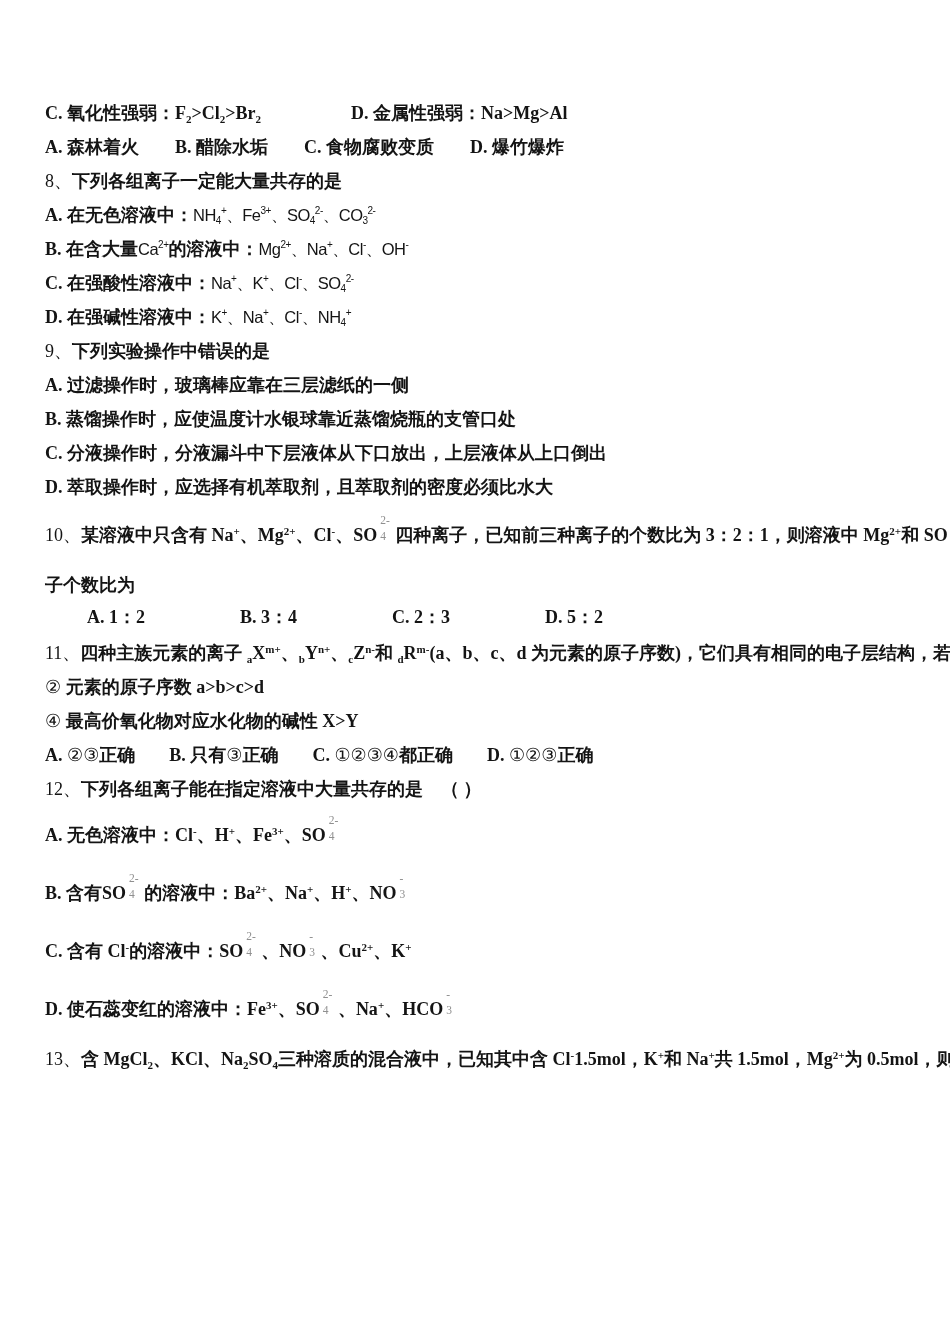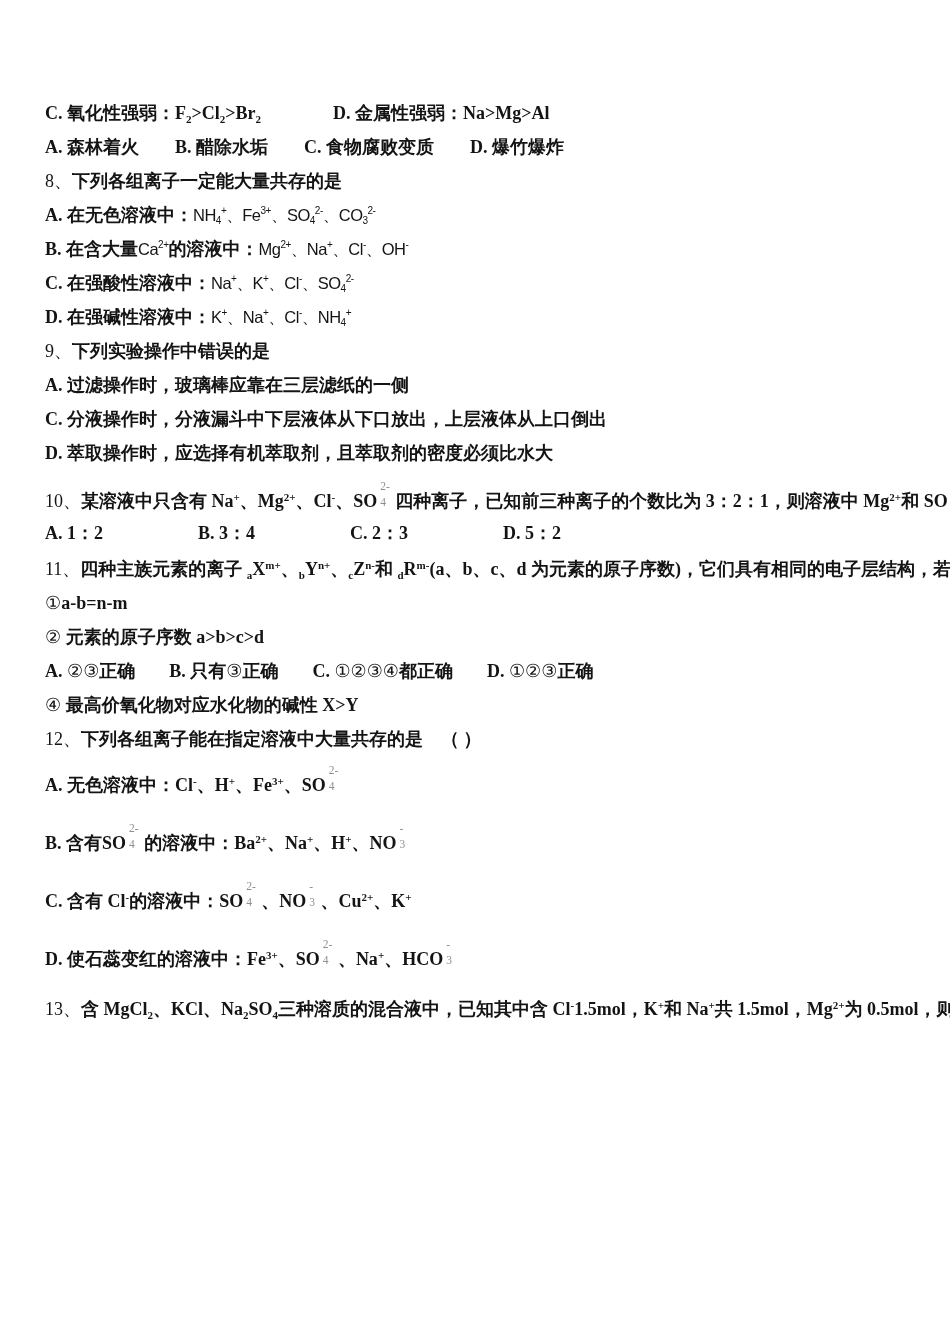--- a/index.html
+++ b/index.html
@@ -17,21 +17,21 @@
   .line{
     height:34px;line-height:34px;
     font-size:18px;
     white-space:nowrap;
     font-weight:700;
   }
   .line .n{font-weight:400;}
   .lg{height:50px;line-height:50px;}
   .xl{height:58px;line-height:58px;}
   .mt6{margin-top:6px;}
-  .mtm10{margin-top:-10px;}
+  .mtm10{margin-top:-10px;margin-left:42px;}
   .mt2{margin-top:2px;}
   .mt4{margin-top:4px;text-align:right;}
   sup,sub{font-size:11px;font-weight:700;line-height:0;}
   sup{vertical-align:6px;}
   sub{vertical-align:-4px;}
   
   .f{
     font-family:Liberation Sans, sans-serif;
     font-weight:400;font-size:16.5px;letter-spacing:-0.5px;
   }
@@ -48,21 +48,21 @@
   
   .stk.g{
     color:#8f8f8f;font-size:11.5px;font-weight:400;
     vertical-align:middle;
     transform:translateY(-8px);
     margin-left:3px;margin-right:1px;
   }
   .stk.g .top{height:16px;}
   .stk.g .bot{height:12px;}
   .opts{display:flex;}
-  .gap90{gap:72px;}
+  .gap90{gap:90px;}
   .gap36{gap:36px;}
   .gap95{gap:95px;}
   .gap34{gap:34px;}
 </style>
 </head>
 <body>
 
 <div class="page">
   <div>
       <div class="line opts gap90">
@@ -75,42 +75,43 @@
         <span class="cell"><span class="t">C. 食物腐败变质</span></span>
         <span class="cell"><span class="t">D. 爆竹爆炸</span></span>
       </div>
       <div class="line"><span class="n">8、</span><span class="t">下列各组离子一定能大量共存的是</span></div>
       <div class="line"><span class="t">A. 在无色溶液中：</span><span class="f"><span class="t">NH</span><sub>4</sub><sup>+</sup><span class="t">、Fe</span><sup>3+</sup><span class="t">、SO</span><sub>4</sub><sup>2-</sup><span class="t">、CO</span><sub>3</sub><sup>2-</sup></span></div>
       <div class="line"><span class="t">B. 在含大量</span><span class="f"><span class="t">Ca</span><sup>2+</sup></span><span class="t">的溶液中：</span><span class="f"><span class="t">Mg</span><sup>2+</sup><span class="t">、Na</span><sup>+</sup><span class="t">、Cl</span><sup>-</sup><span class="t">、OH</span><sup>-</sup></span></div>
       <div class="line"><span class="t">C. 在强酸性溶液中：</span><span class="f"><span class="t">Na</span><sup>+</sup><span class="t">、K</span><sup>+</sup><span class="t">、Cl</span><sup>-</sup><span class="t">、SO</span><sub>4</sub><sup>2-</sup></span></div>
       <div class="line"><span class="t">D. 在强碱性溶液中：</span><span class="f"><span class="t">K</span><sup>+</sup><span class="t">、Na</span><sup>+</sup><span class="t">、Cl</span><sup>-</sup><span class="t">、NH</span><sub>4</sub><sup>+</sup></span></div>
       <div class="line"><span class="n">9、</span><span class="t">下列实验操作中错误的是</span></div>
       <div class="line"><span class="t">A. 过滤操作时，玻璃棒应靠在三层滤纸的一侧</span></div>
+      <div class="line"><span class="t">B. 蒸馏操作时，应使温度计水银球靠近蒸馏烧瓶的支管口处</span></div>
       <div class="line"><span class="t">C. 分液操作时，分液漏斗中下层液体从下口放出，上层液体从上口倒出</span></div>
       <div class="line"><span class="t">D. 萃取操作时，应选择有机萃取剂，且萃取剂的密度必须比水大</span></div>
       <div class="line lg mt6"><span class="n">10、</span><span class="t">某溶液中只含有 Na</span><sup>+</sup><span class="t">、Mg</span><sup>2+</sup><span class="t">、Cl</span><sup>-</sup><span class="t">、SO</span><span class="stk g">
           <span class="top">2-</span>
           <span class="bot">4</span>
         </span><span class="t"> 四种离子，已知前三种离子的个数比为 3：2：1，则溶液中 Mg</span><sup>2+</sup><span class="t">和 SO</span></div>
+      <div class="line lg"><span class="t">子个数比为</span></div>
       <div class="line opts gap95 mtm10">
         <span class="cell"><span class="t">A. 1：2</span></span>
         <span class="cell"><span class="t">B. 3：4</span></span>
         <span class="cell"><span class="t">C. 2：3</span></span>
         <span class="cell"><span class="t">D. 5：2</span></span>
       </div>
       <div class="line mt2"><span class="n">11、</span><span class="t">四种主族元素的离子 </span><sub>a</sub><span class="t">X</span><sup>m+</sup><span class="t">、</span><sub>b</sub><span class="t">Y</span><sup>n+</sup><span class="t">、</span><sub>c</sub><span class="t">Z</span><sup>n-</sup><span class="t">和 </span><sub>d</sub><span class="t">R</span><sup>m-</sup><span class="t">(a、b、c、d 为元素的原子序数)，它们具有相同的电子层结构，若 m&gt;n，</span></div>
-      <div class="line"><span class="n">①</span><span class="t">a-b=n-m</span></div>
       <div class="line"><span class="n">② </span><span class="t">元素的原子序数 a&gt;b&gt;c&gt;d</span></div>
+      <div class="line"><span class="n">④ </span><span class="t">最高价氧化物对应水化物的碱性 X&gt;Y</span></div>
       <div class="line opts gap34">
         <span class="cell"><span class="t">A. </span><span class="n">②③</span><span class="t">正确</span></span>
         <span class="cell"><span class="t">B. 只有</span><span class="n">③</span><span class="t">正确</span></span>
         <span class="cell"><span class="t">C. </span><span class="n">①②③④</span><span class="t">都正确</span></span>
         <span class="cell"><span class="t">D. </span><span class="n">①②③</span><span class="t">正确</span></span>
       </div>
-      <div class="line"><span class="n">④ </span><span class="t">最高价氧化物对应水化物的碱性 X&gt;Y</span></div>
       <div class="line"><span class="n">12、</span><span class="t">下列各组离子能在指定溶液中大量共存的是　（ ）</span></div>
       <div class="line xl"><span class="t">A. 无色溶液中：Cl</span><sup>-</sup><span class="t">、H</span><sup>+</sup><span class="t">、Fe</span><sup>3+</sup><span class="t">、SO</span><span class="stk g">
           <span class="top">2-</span>
           <span class="bot">4</span>
         </span></div>
       <div class="line xl"><span class="t">B. 含有SO</span><span class="stk g">
           <span class="top">2-</span>
           <span class="bot">4</span>
         </span><span class="t"> 的溶液中：Ba</span><sup>2+</sup><span class="t">、Na</span><sup>+</sup><span class="t">、H</span><sup>+</sup><span class="t">、NO</span><span class="stk g">
           <span class="top">-</span>

